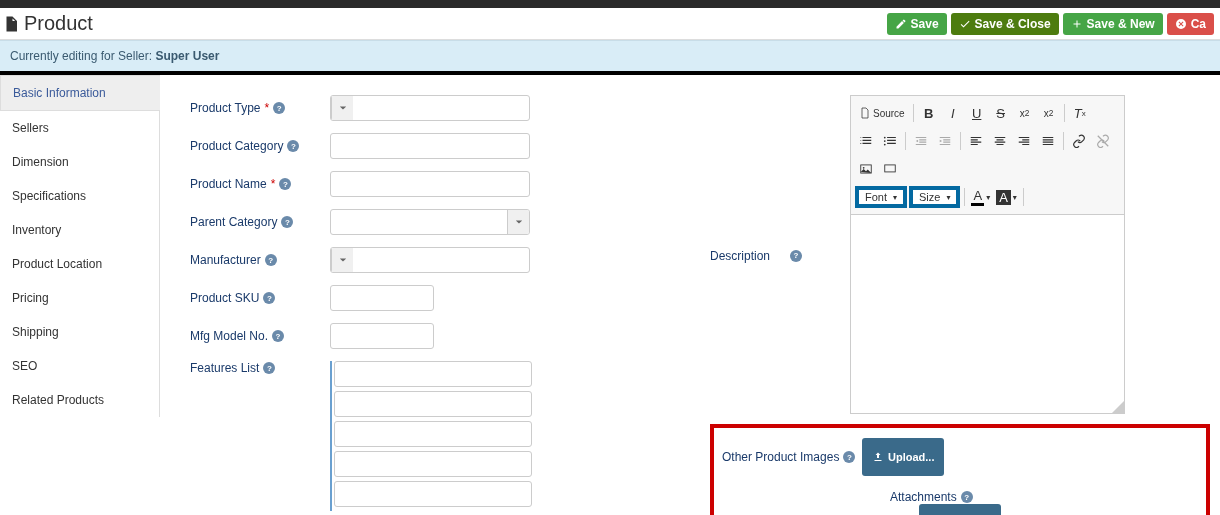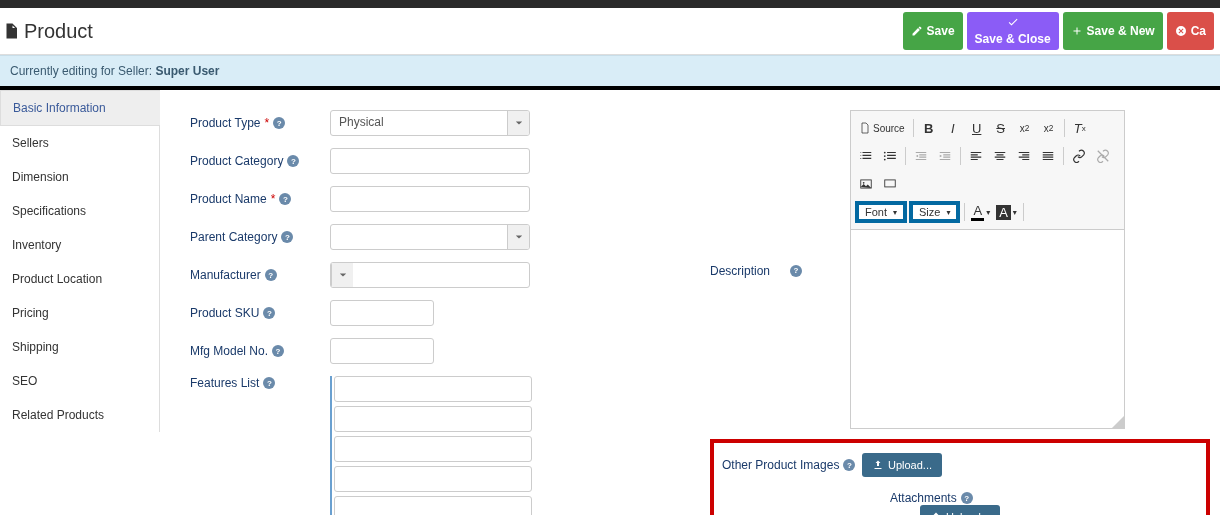--- a/index.html
+++ b/index.html
@@ -6,21 +6,21 @@
   body { font-family: Arial, Helvetica, sans-serif; font-size: 13px; color: #333; background: #fff; }
   .topbar { background: #2a2a2a; height: 8px; }
   .header { display: flex; align-items: center; justify-content: space-between; padding: 4px 6px 4px 2px; border-bottom: 1px solid #ddd; }
   .header-left { display: flex; align-items: center; gap: 4px; }
   .page-icon { width: 18px; height: 18px; fill: #333; }
   .page-title { font-size: 20px; font-weight: normal; color: #333; }
   .btn-group { display: flex; gap: 4px; }
   .btn { display: inline-flex; align-items: center; gap: 4px; padding: 4px 8px; border: none; border-radius: 3px; color: #fff; font-size: 12px; font-weight: bold; cursor: pointer; white-space: nowrap; }
   .btn svg { width: 12px; height: 12px; fill: currentColor; }
   .btn-green { background: #46a546; }
-  .btn-blue { background: #8b5cf6; flex-direction: column; }
+  .btn-blue { background: #4d7c0f; }
   .btn-red { background: #da4f49; }
   .notice { background: #d9edf7; color: #3a5a70; padding: 8px 10px; font-size: 12px; border-bottom: 4px solid #000000; border-top: 1px solid #c8dde8; }
   .notice b { font-weight: bold; }
   .layout { display: flex; }
   .sidebar { width: 160px; padding: 0; }
   .tab { padding: 10px 12px; font-size: 12px; color: #333; cursor: pointer; background: #fff; }
   .tab.active { background: #eee; color: #3a5a9a; border: 1px solid #ddd; border-right: none; }
   .tab:not(.active) { border-right: 1px solid #ddd; }
   .main { flex: 1; padding: 20px 10px 10px 30px; display: flex; gap: 10px; }
   .col-left { width: 510px; }
@@ -51,21 +51,21 @@
   .tb-source svg { width: 12px; height: 12px; }
   .tb-dropdown { display: inline-flex; align-items: center; gap: 6px; border: 4px solid #0369a1; background: #fff; padding: 2px 6px; font-size: 11px; cursor: pointer; height: 22px; }
   .tb-dropdown .dd-arrow { font-size: 8px; }
   .tb-color { display: inline-flex; align-items: center; gap: 2px; padding: 2px; cursor: pointer; }
   .editor-body { border: 1px solid #ccc; height: 200px; background: #fff; position: relative; }
   .editor-resize { position: absolute; bottom: 0; right: 0; width: 0; height: 0; border-style: solid; border-width: 0 0 12px 12px; border-color: transparent transparent #ccc transparent; }
   .upload-section { border: 4px solid #c00; padding: 10px 8px; margin-top: 6px; }
   .upload-row { display: flex; align-items: center; margin-bottom: 14px; }
   .upload-row:last-child { margin-bottom: 0; flex-direction: column; }
   .upload-label { width: 140px; font-size: 12px; color: #1a3a6a; display: flex; align-items: center; gap: 4px; }
-  .upload-btn { background: #3a6a8a; color: #fff; border: none; border-radius: 3px; padding: 6px 10px; font-size: 11px; display: inline-flex; align-items: center; gap: 4px; cursor: pointer; font-weight: normal; }
+  .upload-btn { background: #3a6a8a; color: #fff; border: none; border-radius: 3px; padding: 13px 10px; font-size: 11px; display: inline-flex; align-items: center; gap: 4px; cursor: pointer; font-weight: bold; }
   .upload-btn svg { width: 12px; height: 12px; fill: currentColor; }
   .toolbar-row { display: flex; flex-wrap: wrap; gap: 2px; align-items: center; width: 100%; padding: 2px 0; }
 </style>
 </head>
 <body>
 
 <div class="topbar"></div>
 
 <div class="header">
   <div class="header-left">
@@ -124,21 +124,20 @@
     <div class="col-left">
 
       <div class="form-row">
         <div class="form-label">
           <span>Product Type</span>
             <span class="required">*</span>
             <span class="help-icon">?</span>
         </div>
         <div class="form-control">
           <div class="select-wrap">
-            <div class="sel-text">Physical</div>
             <div class="sel-btn">
                 <svg viewBox="0 0 10 10">
                   <path d="M1 3l4 4 4-4z"></path>
                 </svg>
               </div>
           </div>
         </div>
       </div>
 
       <div class="form-row">

